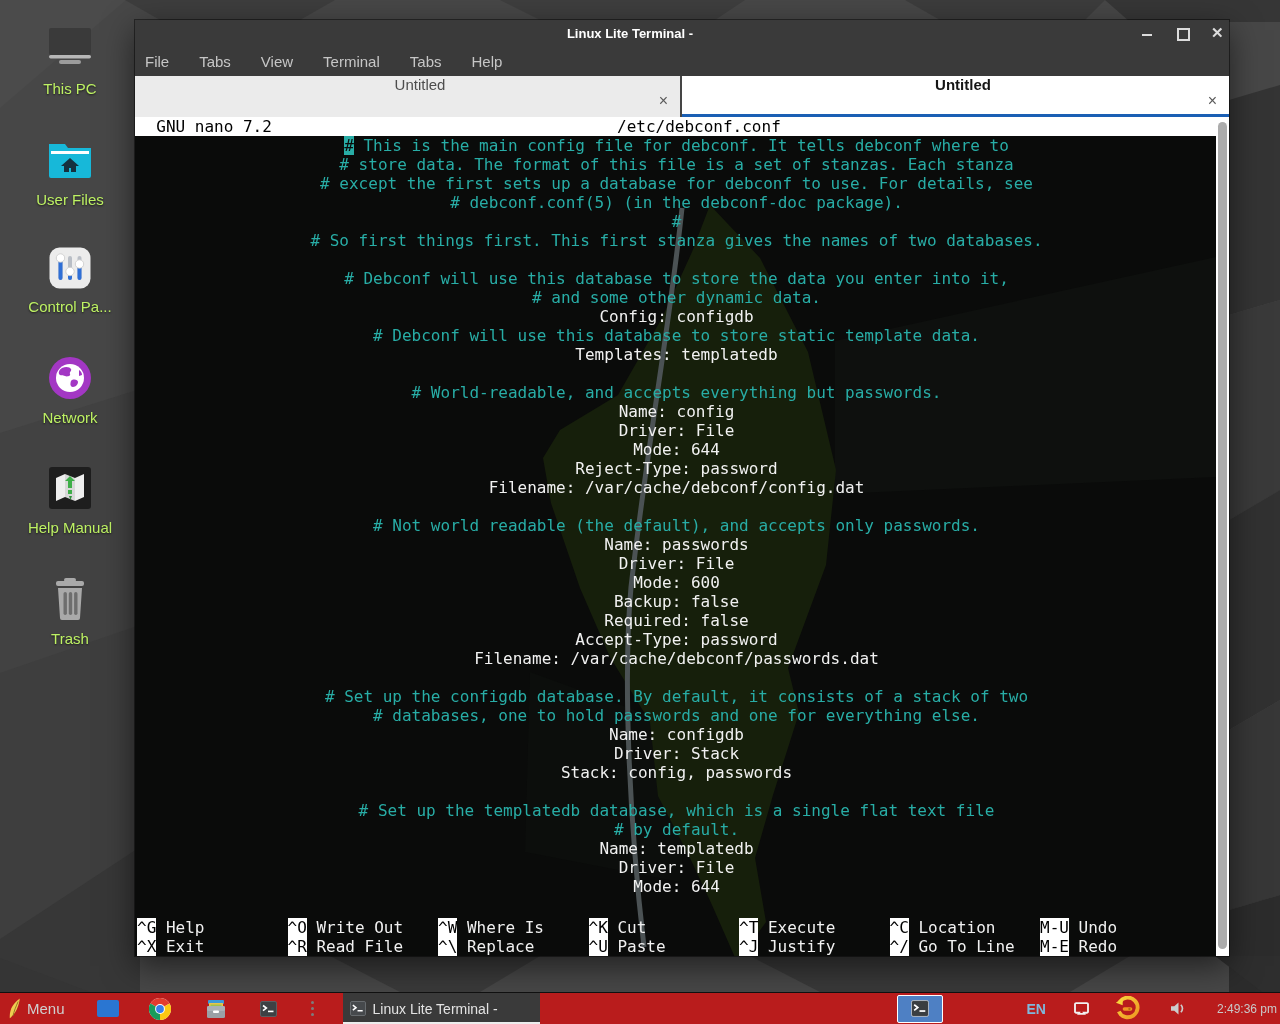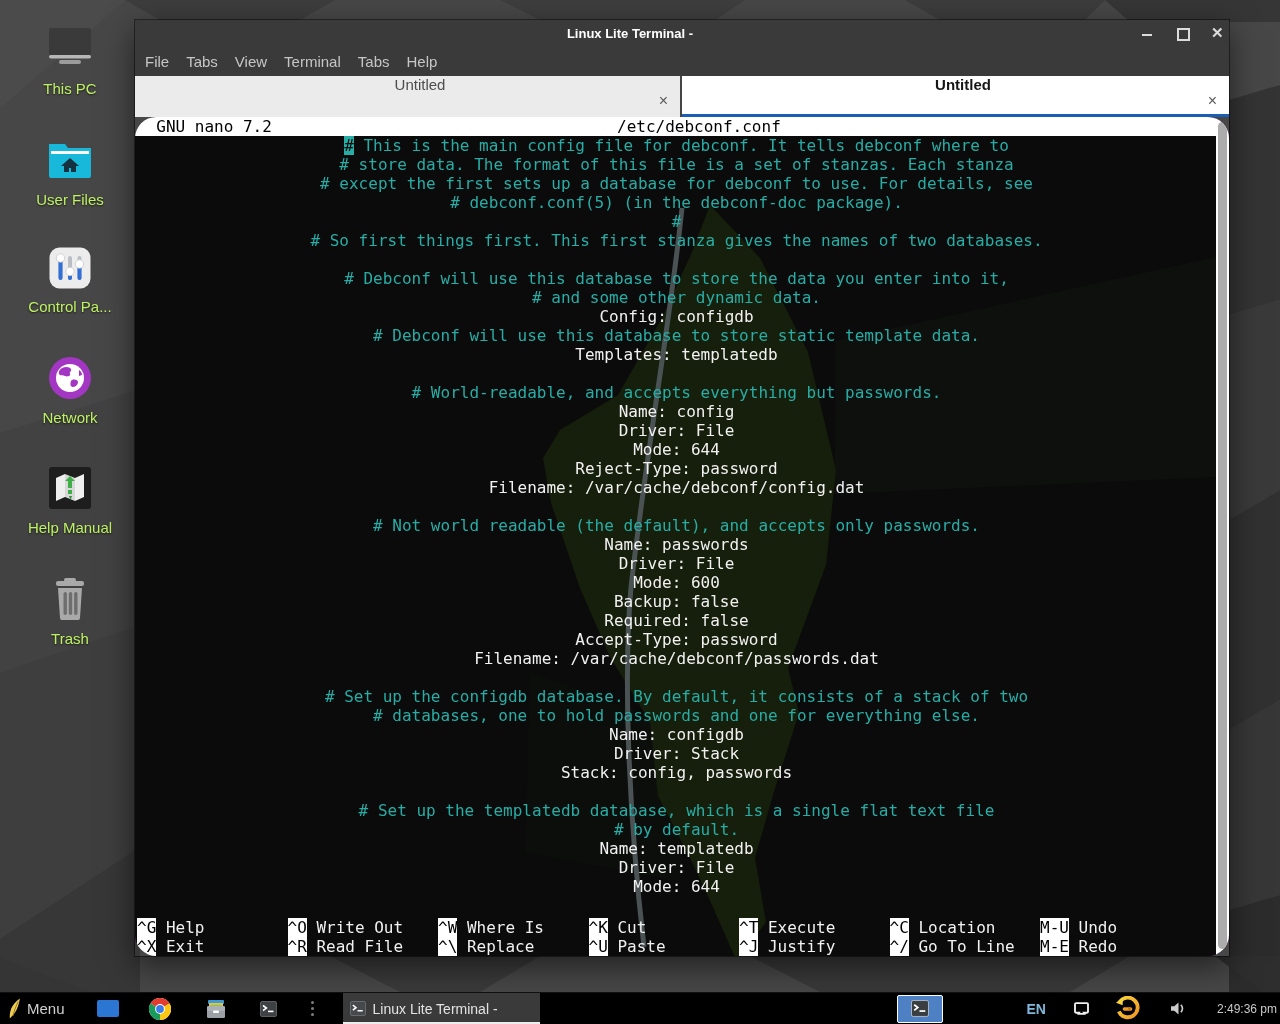--- a/index.html
+++ b/index.html
@@ -20,54 +20,54 @@
             box-shadow:0 10px 30px rgba(0,0,0,.55), 0 0 0 1px rgba(0,0,0,.45); }
   .titlebar { position:relative; height:26px; background:#3a3a3a; display:flex; align-items:center; }
   .titlebar .title-zone { flex:1; text-align:center; }
   .titlebar .title { color:#ffffff; font-size:13px; font-weight:bold; }
   .win-btns { width:104px; display:flex; align-items:center; justify-content:flex-end; gap:23px; padding-right:6px; height:100%; }
   .wb { position:relative; width:12px; height:12px; cursor:default; }
   .wb-min::after { content:""; position:absolute; left:1px; right:1px; top:7px; height:2px; background:#dcdcdc; }
   .wb-max::after { content:""; position:absolute; left:1px; top:1px; width:9px; height:9px; border:2px solid #dcdcdc; }
   .wb-close { color:#dcdcdc; font-size:15px; line-height:12px; text-align:center; font-weight:bold; }
 
-  .menubar { height:30px; background:#3a3a3a; display:flex; align-items:center; gap:17px; padding-left:10px; }
+  .menubar { height:30px; background:#3a3a3a; display:flex; align-items:center; gap:30px; padding-left:10px; }
   .menubar .mi { color:#c6c6c6; font-size:15px; }
 
   .tabbar { height:41px; display:flex; background:#2e2e2e; }
   .tab { display:flex; align-items:center;flex-direction:column; }
   .tab-inactive { width:547px; background:#ebebeb; border-right:2px solid #454545; }
   .tab-inactive .tab-lbl { color:#4d4d4d; }
   .tab-active { flex:1; background:#ffffff; border-bottom:3px solid #1a5fb4; }
   .tab-active .tab-lbl { color:#161616; font-weight:bold; }
   .tab-lbl { font-size:15px; }
   .tab-inactive .tab-lbl { margin-left:25px; }
   .tab-active .tab-lbl { margin-left:15px; }
   .tab-close { margin-left:auto; margin-right:12px; color:#5a5a5a; font-size:16px; line-height:16px; }
 
   
   .terminal { position:relative; height:839px; background:#701a75; overflow:hidden;
-              font-family:"DejaVu Sans Mono", monospace; font-size:16px; line-height:19px;border-radius:21px; }
+              font-family:"DejaVu Sans Mono", monospace; font-size:16px; line-height:19px; }
   .term-art { position:absolute; inset:0; }
   .scrollbar { position:absolute; top:0; right:0; bottom:0; width:13px; background:#ffffff; }
   .scrollbar .thumb { position:absolute; left:2px; right:2px; top:5px; bottom:7px; background:#acacac; border-radius:6px; }
   .nano-header { position:absolute; top:0; left:0; right:13px; height:19px; background:#ffffff; color:#000; white-space:pre; }
   .nano-header .nh-left { position:absolute; left:2px; top:0; }
   .nano-header .nh-file { position:absolute; left:482px; top:0; }
   .nano-lines { position:absolute; top:19px; left:2px; right:13px; white-space:pre; }
   .tl { height:19px; color:#f1f1f1;text-align:center; }
   .tl.cm { color:#28ada6; }
   .tl .cur { background:#28ada6; color:#0a0b0a; }
   .nano-shortcuts { position:absolute; left:2px; bottom:0; display:grid;
                     grid-template-columns:repeat(7,150.5px); grid-auto-rows:19px; white-space:pre; }
   .sc .key { background:#ffffff; color:#000000; }
   .sc .sl { color:#f1f1f1; }
 
   
-  .taskbar { position:absolute; left:0; top:992px; width:1280px; height:32px; background:#000000;
+  .taskbar { position:absolute; left:0; top:992px; width:1280px; height:32px; background:#b91c1c;
              display:flex; align-items:center; border-top:1px solid #101010;gap:24px; }
   .tb-menu-logo { margin-left:8px; }
   .tb-menu-lbl { margin-left:6px; color:#cfcfcf; font-size:15px; }
   .tb-pager { margin-left:8px; width:22px; height:17px; background:#2a76d2; border-radius:2px; }
   .tb-ico { margin-left:10px; display:flex; align-items:center; }
   .tb-handle { margin-left:9px; width:6px; height:22px; display:flex; flex-direction:column; justify-content:center; gap:3px; align-items:center; }
   .tb-handle i { width:3px; height:3px; background:#7d7d7d; border-radius:50%; }
   .tb-winbtn { position:relative; margin-left:3px; width:197px; height:32px; background:#3a3a3a;
                display:flex; align-items:center; }
   .tb-winbtn::after { content:""; position:absolute; left:0; right:0; bottom:0; height:3px; background:#ededed; }

